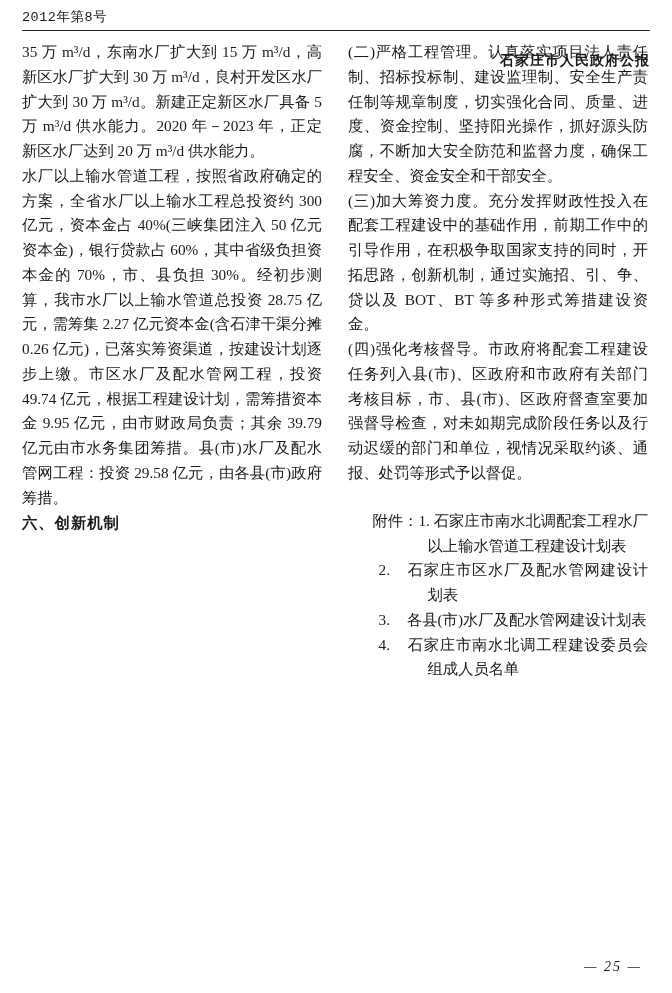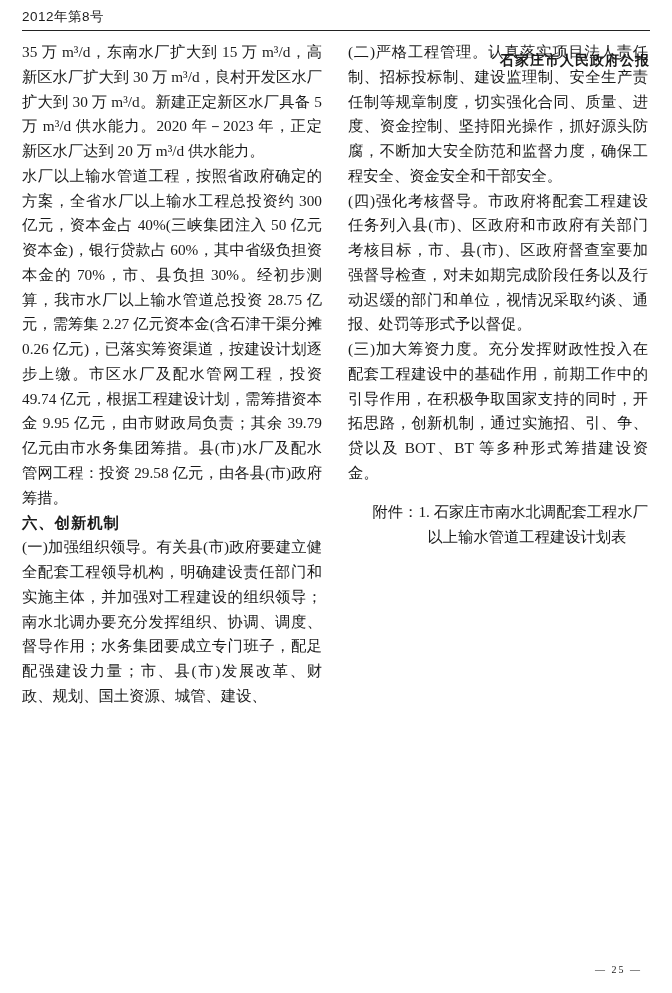--- a/index.html
+++ b/index.html
@@ -28,21 +28,21 @@
     top: 8px;
     left: 22px;
     right: 22px;
     height: 26px;
     display: flex;
     align-items: flex-start;
     justify-content: space-between;
     font-size: 13.5px;
   }
   .header-left {
-    font-family: Liberation Sans, sans-serif;
+    font-family: Liberation Mono, monospace;
     letter-spacing: 0.5px;
     text-align: center;
   }
   .header-right {
     font-weight: bold;
     letter-spacing: 1px;
     font-size: 14px;
     margin-top: 44px;
   }
   .header-rule {
@@ -75,21 +75,21 @@
   }
   .p-indent {
     text-indent: 2em;
   }
   .p-head {
     text-indent: 2em;
     font-weight: bold;
     letter-spacing: 1px;
   }
   .attach-block {
-    margin-top: 14px;
+    margin-top: 23px;
   }
   .attach-title {
     text-indent: 2em;
   }
   .attach-list {
     margin: 0;
     padding: 0;
     list-style: none;
   }
   .attach-list li {
@@ -99,53 +99,68 @@
     line-height: 1.62;
   }
   .attach-num {
     display: inline-block;
   }
   
   .footer {
     position: absolute;
     bottom: 18px;
     right: 30px;
-    font-size: 10px;
+    font-size: 14px;
     letter-spacing: 2px;
+    font-style: italic;
   }
 </style>
 </head>
 <body>
 
 <div class="page">
 
   <div class="header">
     <div class="header-left">2012年第8号</div>
     <div class="header-right">石家庄市人民政府公报</div>
   </div>
   <div class="header-rule"></div>
 
   <div class="columns">
 
     <div class="col">
       <p class="p-indent">35 万 m³/d，东南水厂扩大到 15 万 m³/d，高新区水厂扩大到 30 万 m³/d，良村开发区水厂扩大到 30 万 m³/d。新建正定新区水厂具备 5 万 m³/d 供水能力。2020 年－2023 年，正定新区水厂达到 20 万 m³/d 供水能力。</p>
       <p class="p-indent">水厂以上输水管道工程，按照省政府确定的方案，全省水厂以上输水工程总投资约 300 亿元，资本金占 40%(三峡集团注入 50 亿元资本金)，银行贷款占 60%，其中省级负担资本金的 70%，市、县负担 30%。经初步测算，我市水厂以上输水管道总投资 28.75 亿元，需筹集 2.27 亿元资本金(含石津干渠分摊 0.26 亿元)，已落实筹资渠道，按建设计划逐步上缴。市区水厂及配水管网工程，投资 49.74 亿元，根据工程建设计划，需筹措资本金 9.95 亿元，由市财政局负责；其余 39.79 亿元由市水务集团筹措。县(市)水厂及配水管网工程：投资 29.58 亿元，由各县(市)政府筹措。</p>
       <p class="p-head">六、创新机制</p>
-      <p class="p-indent">(一)加强组织领导。有关县(市)政府要建立健全配套工程领导机构，明确建设责任部门和实施主体，并加强对工程建设的组织领导；南水北调办要充分发挥组织、协调、调度、督导作用；水务集团要成立专门班子，配足配强建设力量；市、县(市)发展改革、财政、规划、国土资源、城管、建设、</p>
     </div>
 
     <div class="col">
       <p class="p-indent">(二)严格工程管理。认真落实项目法人责任制、招标投标制、建设监理制、安全生产责任制等规章制度，切实强化合同、质量、进度、资金控制、坚持阳光操作，抓好源头防腐，不断加大安全防范和监督力度，确保工程安全、资金安全和干部安全。</p>
+      <p class="p-indent">(三)加大筹资力度。充分发挥财政性投入在配套工程建设中的基础作用，前期工作中的引导作用，在积极争取国家支持的同时，开拓思路，创新机制，通过实施招、引、争、贷以及 BOT、BT 等多种形式筹措建设资金。</p>
       <p class="p-indent">(四)强化考核督导。市政府将配套工程建设任务列入县(市)、区政府和市政府有关部门考核目标，市、县(市)、区政府督查室要加强督导检查，对未如期完成阶段任务以及行动迟缓的部门和单位，视情况采取约谈、通报、处罚等形式予以督促。</p>
-      <p class="p-indent">(三)加大筹资力度。充分发挥财政性投入在配套工程建设中的基础作用，前期工作中的引导作用，在积极争取国家支持的同时，开拓思路，创新机制，通过实施招、引、争、贷以及 BOT、BT 等多种形式筹措建设资金。</p>
 
       <div class="attach-block">
         <p class="attach-title" style="padding-left: 5.2em; text-indent: -3.6em;">
           <span>附件：</span><span>1. 石家庄市南水北调配套工程水厂以上输水管道工程建设计划表</span>
         </p>
+        <ul class="attach-list">
+
+          <li>
+            <span class="attach-num">2.</span>
+            <span>石家庄市区水厂及配水管网建设计划表</span>
+          </li>
+          <li>
+            <span class="attach-num">3.</span>
+            <span>各县(市)水厂及配水管网建设计划表</span>
+          </li>
+          <li>
+            <span class="attach-num">4.</span>
+            <span>石家庄市南水北调工程建设委员会组成人员名单</span>
+          </li>
+        </ul>
       </div>
     </div>
 
   </div>
 
   <div class="footer">— 25 —</div>
 
 </div>
 
 </body></html>

